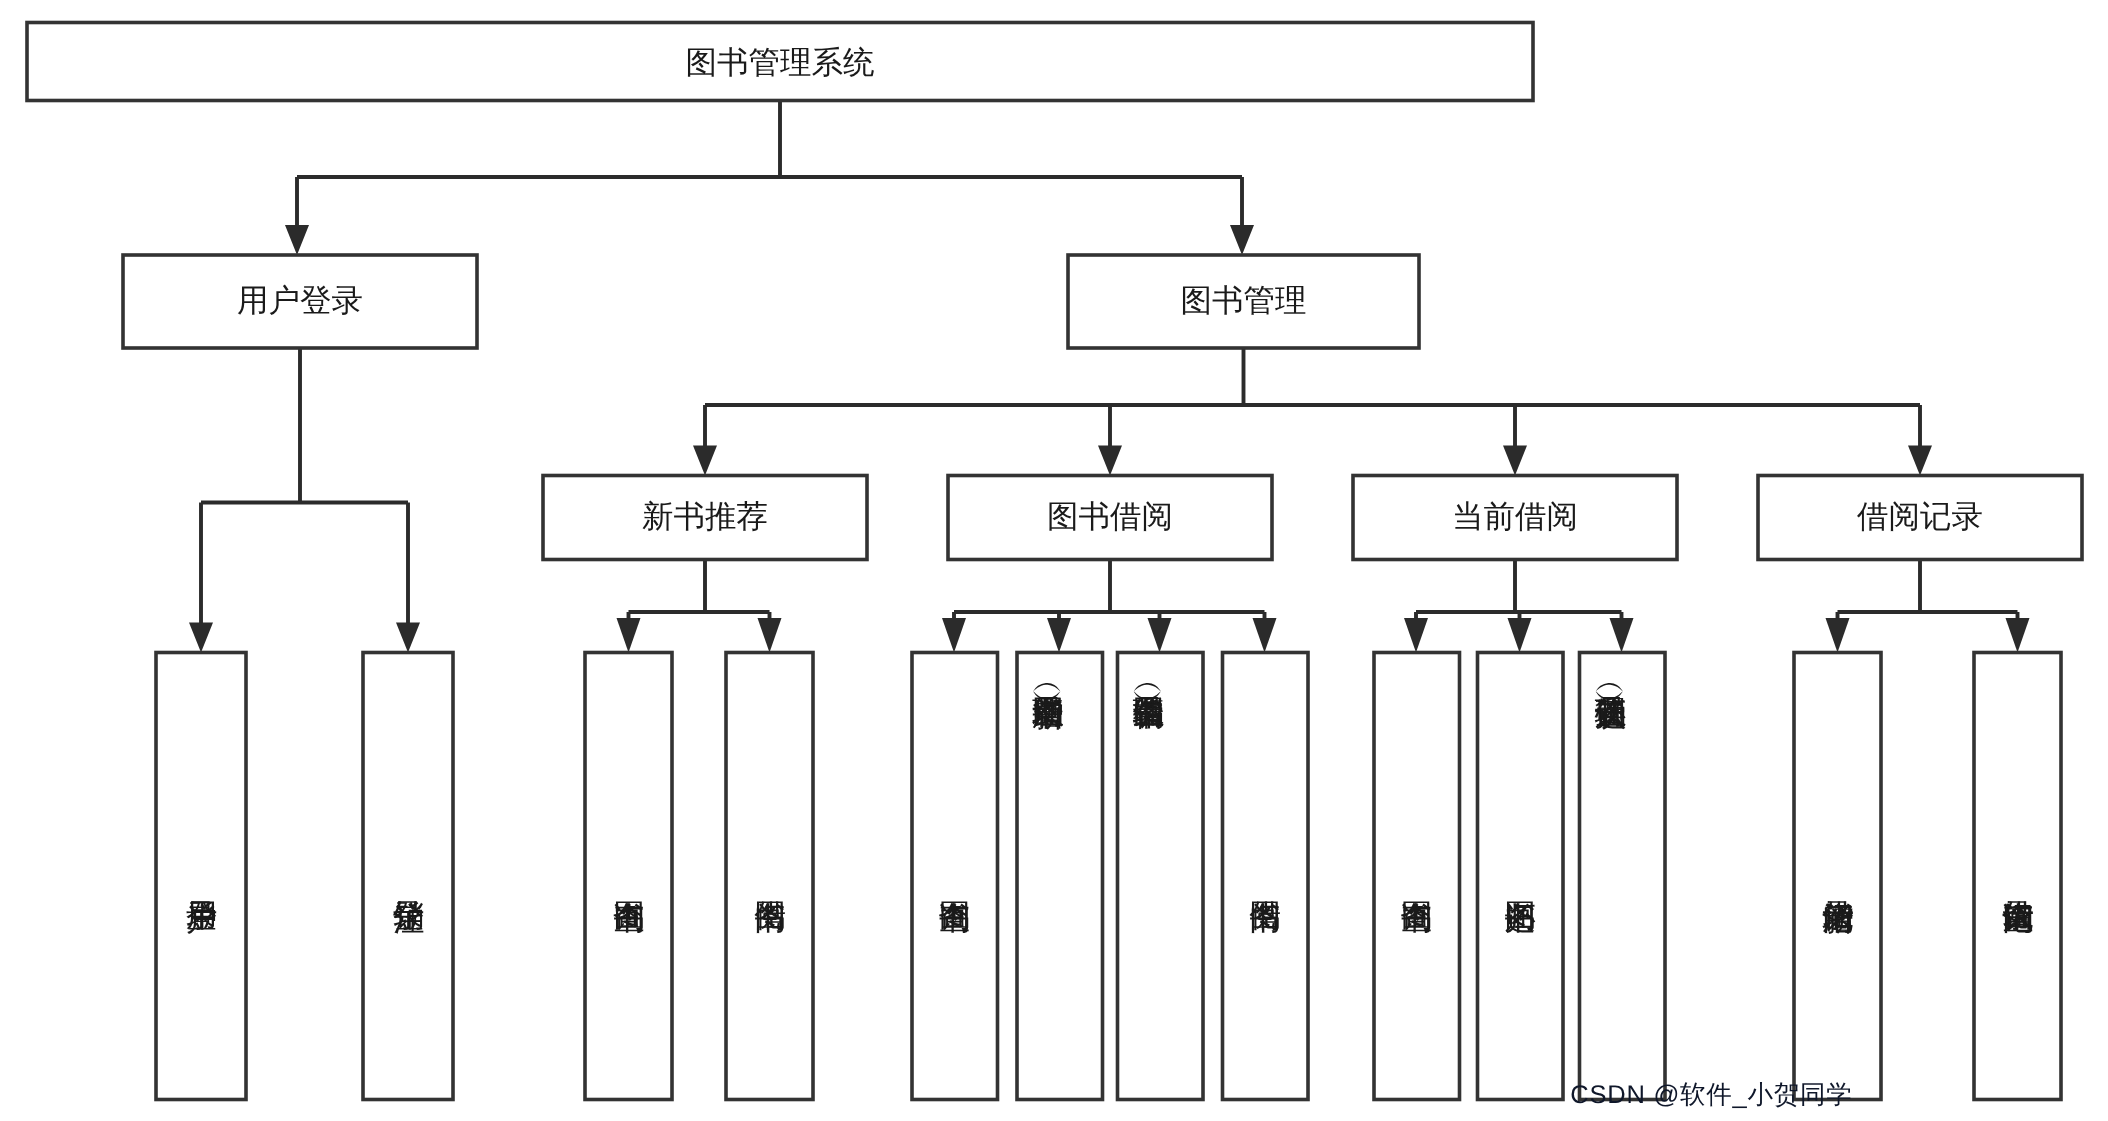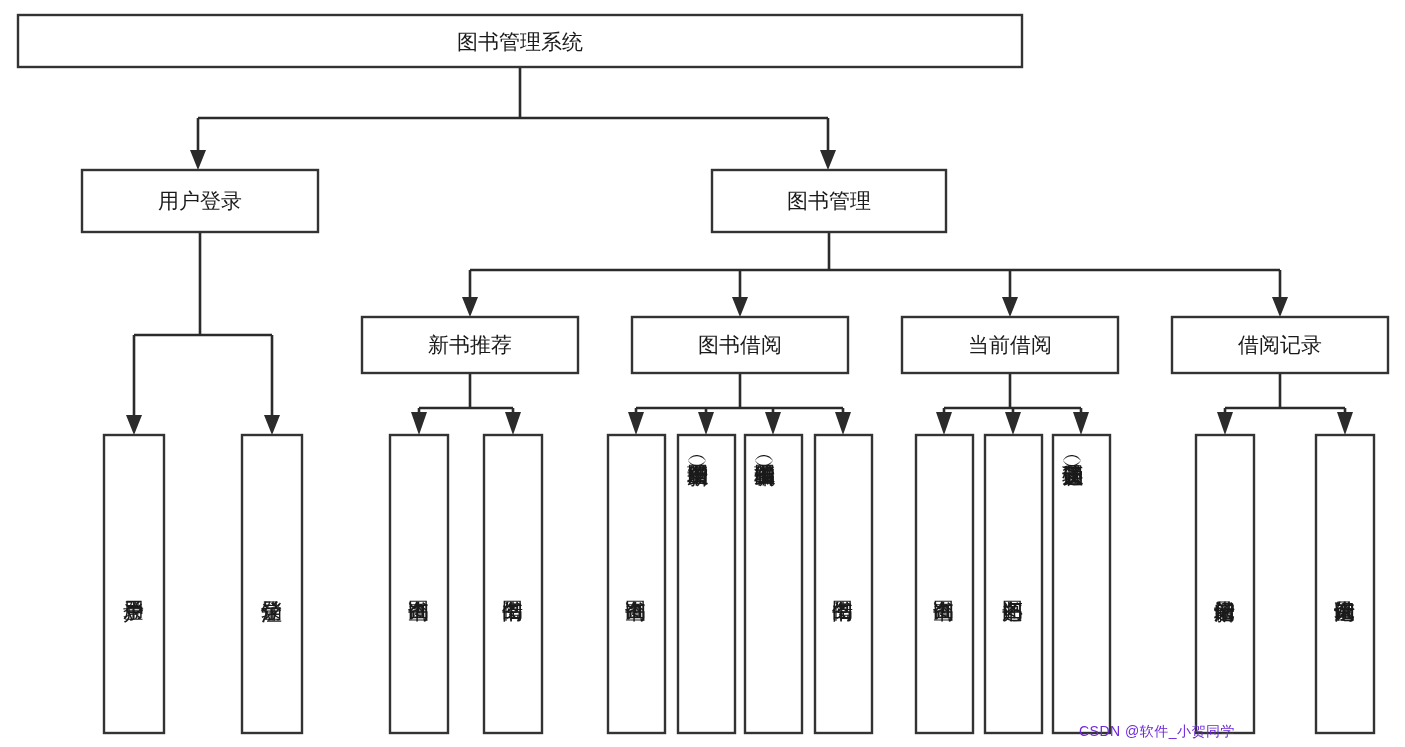--- a/index.html
+++ b/index.html
@@ -54,22 +54,22 @@
     fill: #1a1a1a;
     writing-mode: vertical-rl;
     text-orientation: upright;
     text-anchor: middle;
   }
   .watermark-text {
     position: absolute;
     right: 8px;
     bottom: 6px;
     font-family: "Liberation Sans", "DejaVu Sans", sans-serif;
-    font-size: 14px;
-    color: #6d28d9;
+    font-size: 17px;
+    color: #0f172a;
     white-space: nowrap;
     letter-spacing: 0.5px;
   }
 </style>
 </head>
 <body>
 
 <div id="diagram-root">
 
   <svg class="diagram-canvas" viewBox="0 0 1405 747">

